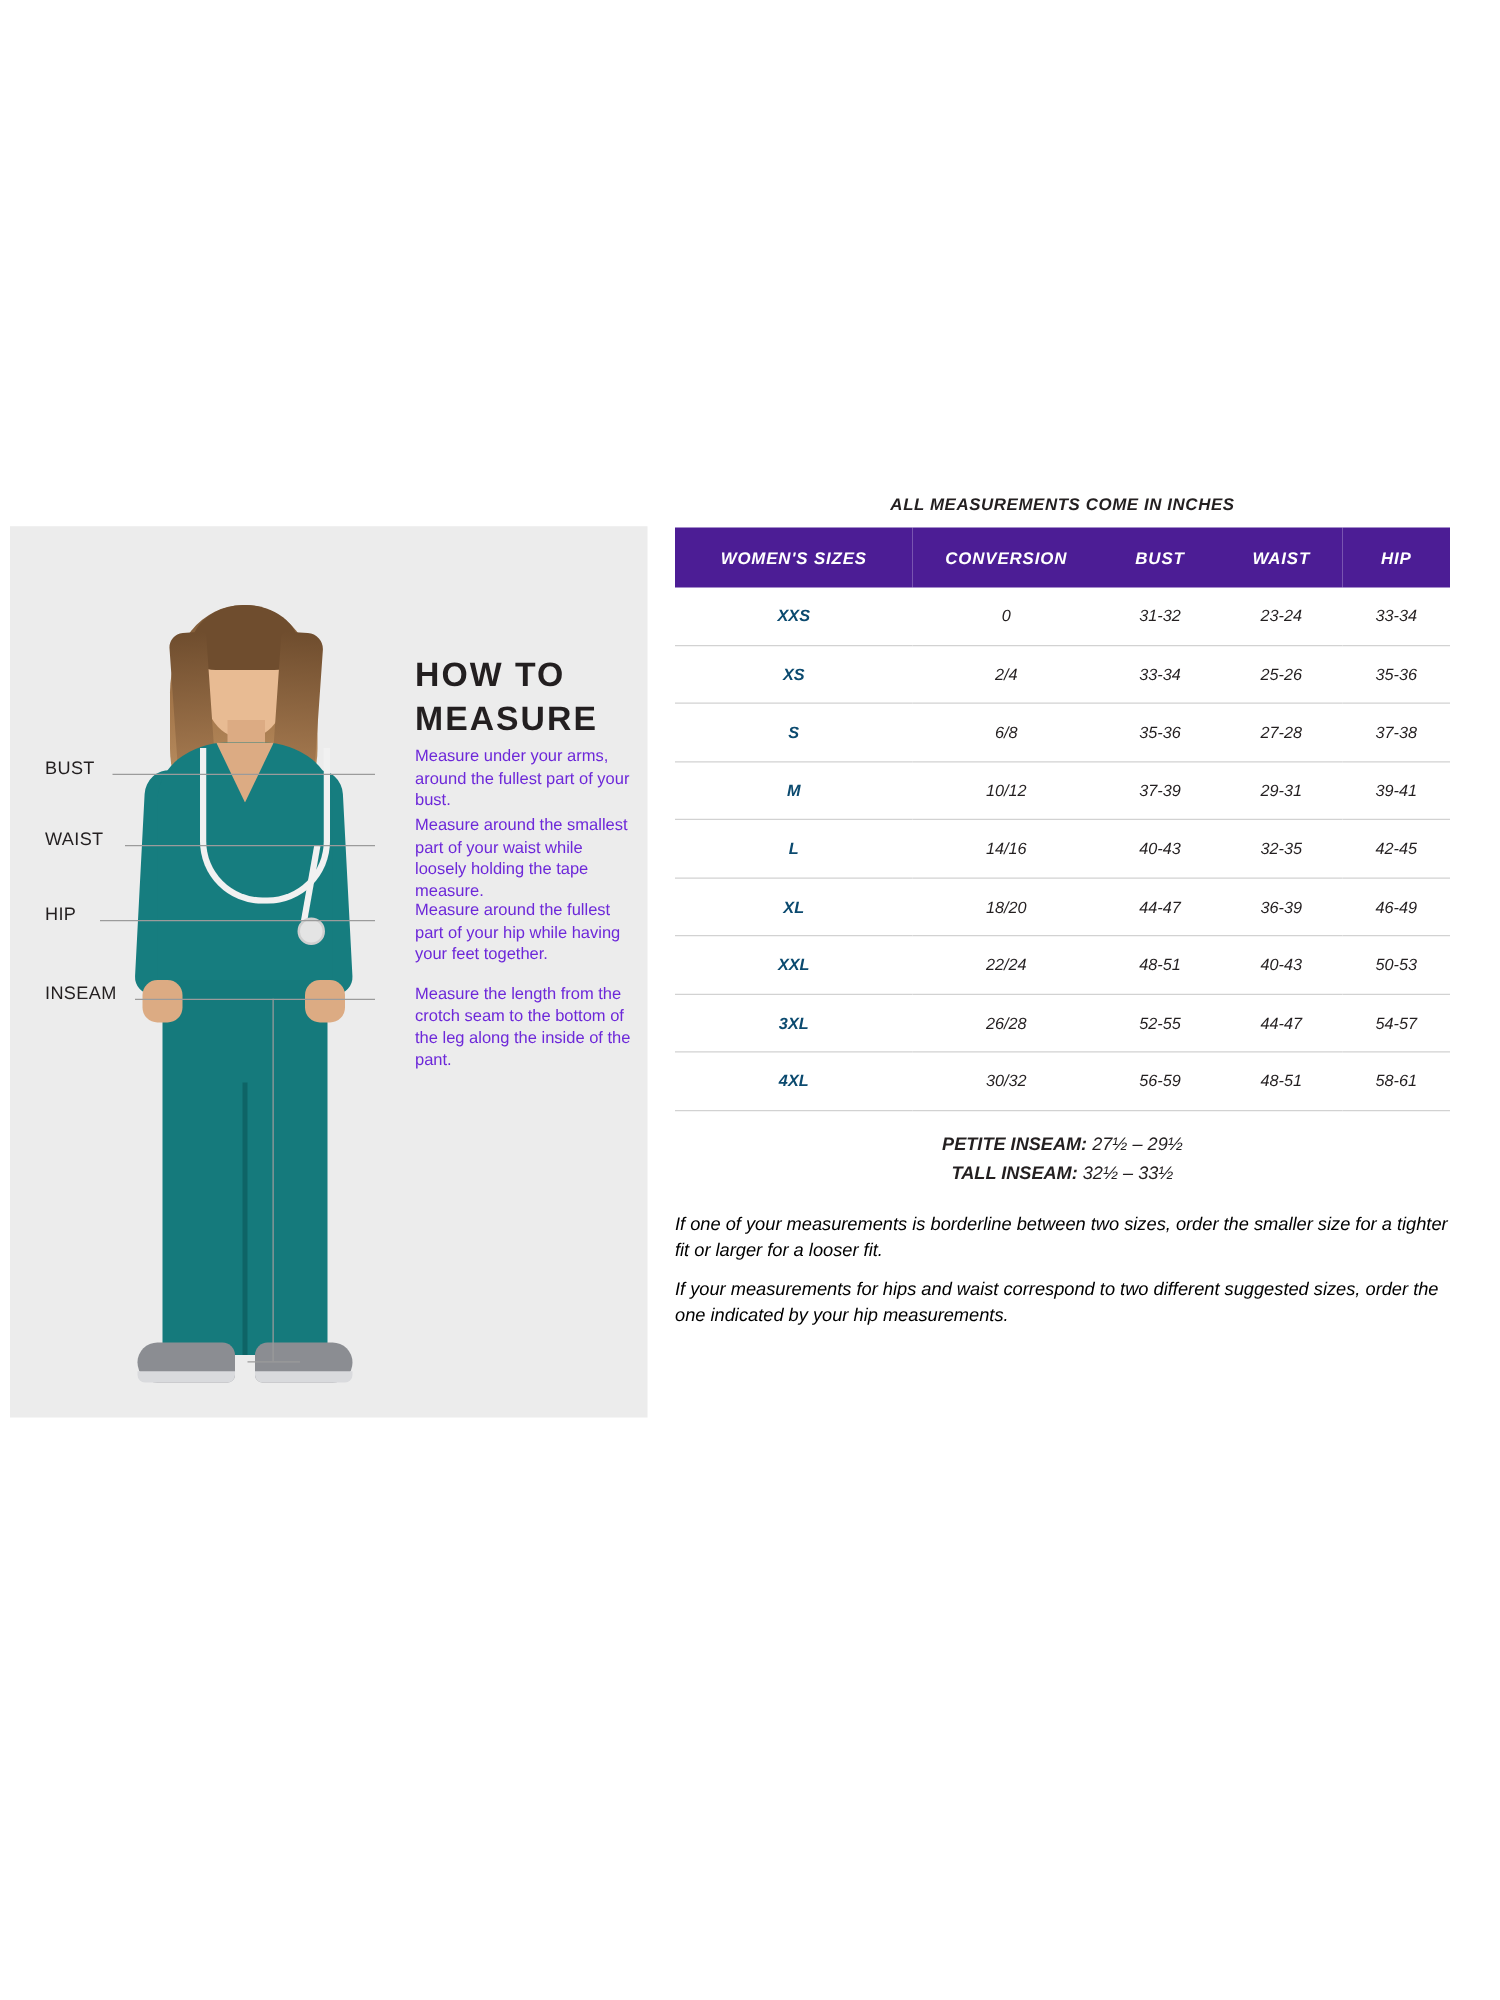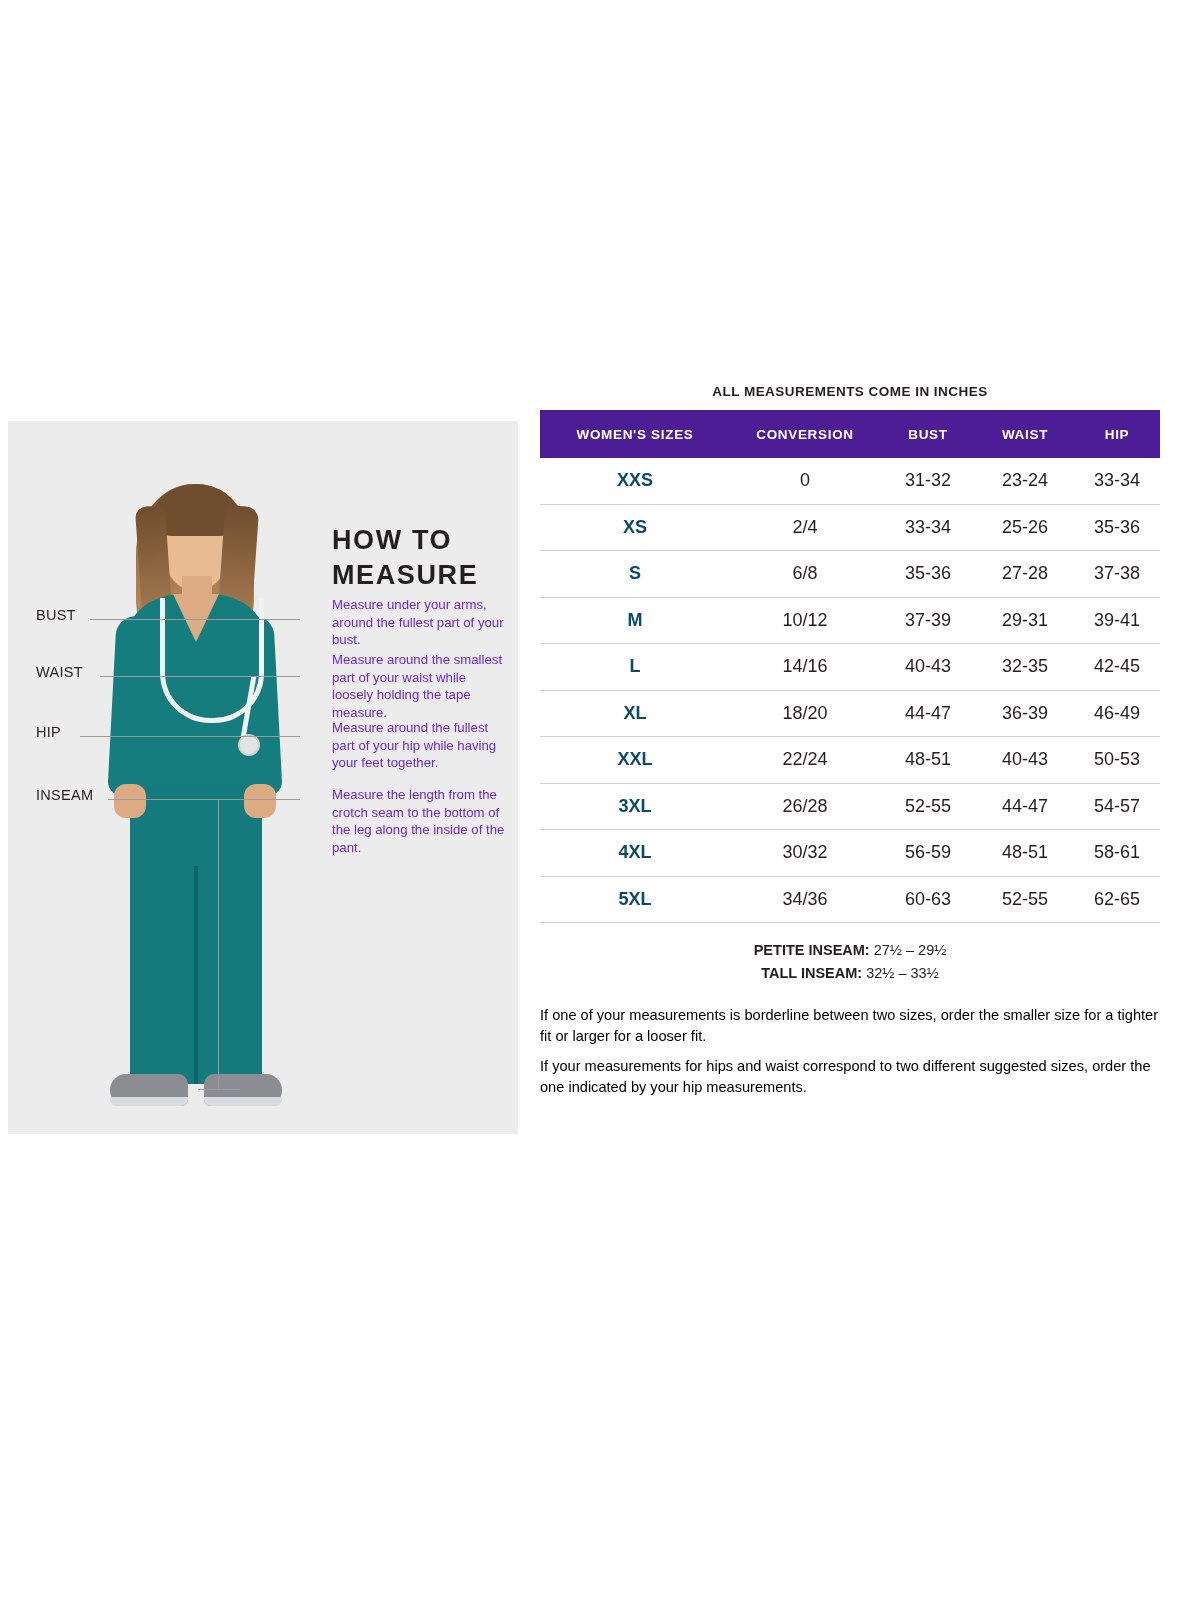--- a/index.html
+++ b/index.html
@@ -220,22 +220,23 @@
   }
   #p-bust   { top: 175px; }
   #p-waist  { top: 230px; }
   #p-hip    { top: 298px; }
   #p-inseam { top: 365px; }
 
   
   #chart-panel {
     position: absolute;
     left: 540px;
-    top: 384px;
+    top: 396px;
     width: 620px;
+    font-style: italic;
   }
   #chart-caption {
     text-align: center;
     font-size: 13.5px;
     font-weight: bold;
     letter-spacing: .035em;
     color: #231f20;
     margin: 0 0 11px 0;
   }
   table.size-table {
@@ -250,21 +251,21 @@
     font-weight: bold;
     letter-spacing: .05em;
     height: 46px;
     text-align: center;
     vertical-align: middle;
   }
   table.size-table tbody td {
     height: 43.5px;
     text-align: center;
     vertical-align: middle;
-    font-size: 18px;
+    font-size: 13px;
     color: #231f20;
     border-bottom: 1px solid #d2d2d2;
   }
   table.size-table tbody td.size-cell {
     color: #0b4a6f;
     font-weight: bold;
   }
   table.size-table tbody tr:last-child td {
     border-bottom: 1px solid #d2d2d2;
   }
@@ -429,27 +430,20 @@
         <td>44-47</td>
         <td>54-57</td>
       </tr>
       <tr>
         <td class="size-cell">4XL</td>
         <td>30/32</td>
         <td>56-59</td>
         <td>48-51</td>
         <td>58-61</td>
       </tr>
-      <tr>
-        <td class="size-cell">5XL</td>
-        <td>34/36</td>
-        <td>60-63</td>
-        <td>52-55</td>
-        <td>62-65</td>
-      </tr>
     </tbody>
   </table>
 
   <div class="inseam-lines">
     <div>
       <span class="k">PETITE INSEAM:</span>
       <span>27½ – 29½</span>
     </div>
     <div>
       <span class="k">TALL INSEAM:</span>

